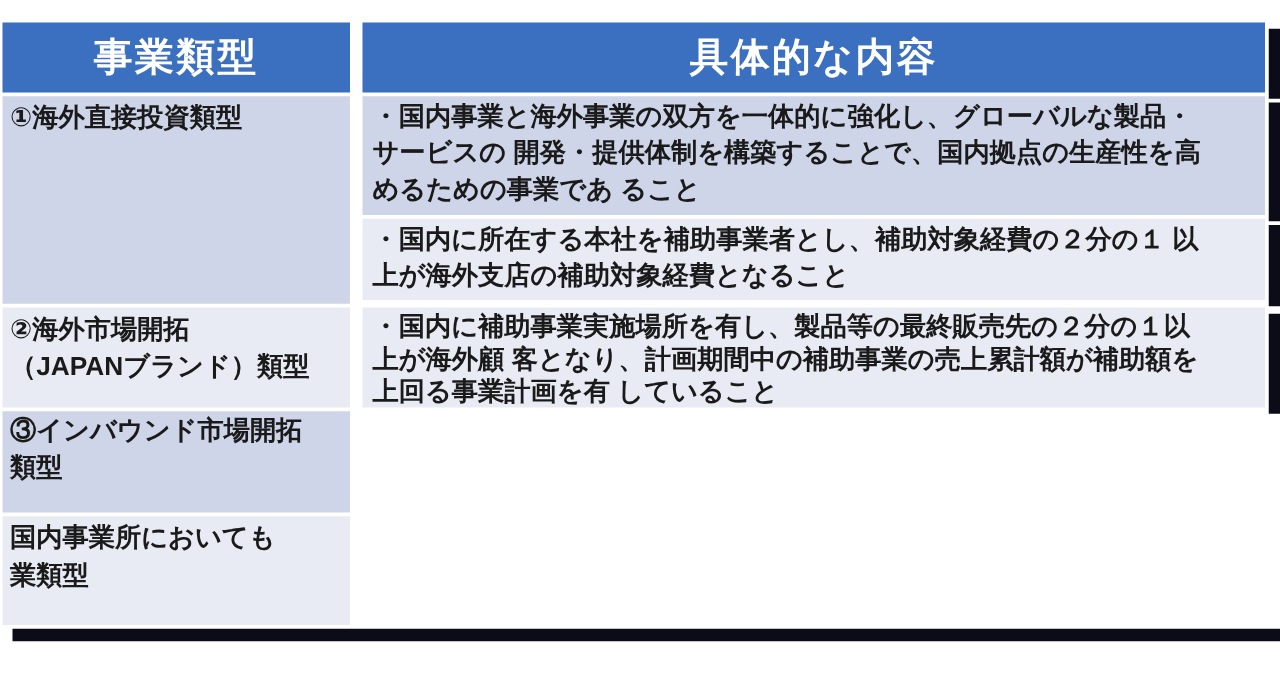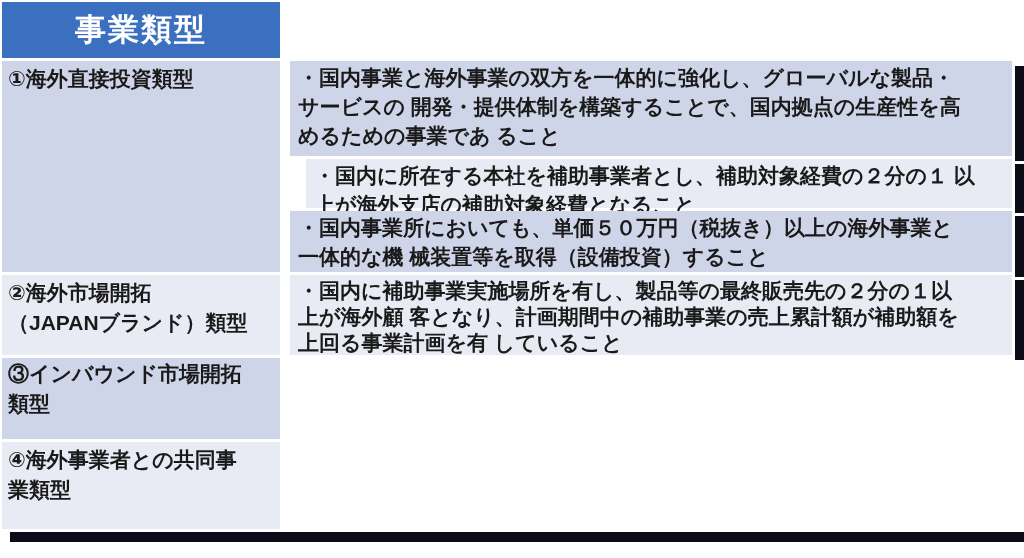--- a/index.html
+++ b/index.html
@@ -18,21 +18,21 @@
     content:""; position:absolute;
     left:8px; right:-13px; bottom:-13px; height:10px;
     background:var(--shadow,#0c0c18);
   }
   .grid{
     display:grid;
     grid-template-columns:278px 722px;
     column-gap:10px; row-gap:3px;
     margin-top:3px;
   }
-  .grid.first{margin-top:0;}
+  .grid.first{margin-top:16px;}
   .cell{
     position:relative;
     box-sizing:border-box;
     color:var(--body-text,#1a1a1a);
     font-weight:bold;
     white-space:pre-line;
   }
   
   .shadowed::after{
     content:""; position:absolute;
@@ -52,42 +52,41 @@
   .type{
     font-size:21px; line-height:30px;
     padding:3px 4px 0 6px;
   }
   .body{
     font-size:21px;
     padding:2px 6px 0 8px;
   }
   .lh-tall{line-height:29px;}
   .lh-std{line-height:26px; padding-top:3px;}
-  .h95{height:95px;} .h65{height:49px;margin-left:16px;} .h61{height:61px;}
+  .h95{height:95px;} .h65{height:65px;} .h61{height:61px;}
   .h80{height:80px;} .h81{height:81px;font-family:Liberation Mono, monospace;} .h87{height:87px;}
   .span3{grid-row:1/4;}
 </style>
 </head>
 <body>
 
 <div class="tbl">
 
   <div class="grid first">
     <div class="cell hdr" data-bind="table.header.col_type">事業類型</div>
+    <div class="cell hdr shadowed" data-bind="table.header.col_content">具体的な内容</div>
   </div>
 
   <div class="grid">
     <div class="cell body dark lh-tall h95" data-bind="table.rows.0.contents.0.text">・国内事業と海外事業の双方を一体的に強化し、グローバルな製品・
 サービスの 開発・提供体制を構築することで、国内拠点の生産性を高
 めるための事業であ ること</div>
     <div class="cell type dark span3" data-bind="table.rows.0.type_label">①海外直接投資類型</div>
     <div class="cell body light lh-tall h65 shadowed" data-bind="table.rows.0.contents.1.text">・国内に所在する本社を補助事業者とし、補助対象経費の２分の１ 以
 上が海外支店の補助対象経費となること</div>
-    <div class="cell body dark lh-tall h61 shadowed" data-bind="table.rows.0.contents.2.text">・国内事業所においても、単価５０万円（税抜き）以上の海外事業と
-一体的な機 械装置等を取得（設備投資）すること</div>
   </div>
   <style>
     
     [data-bind="table.rows.0.contents.0.text"]::after{
       content:""; position:absolute; top:5px; bottom:-5px; right:-13px; width:10px;
       background:var(--shadow,#0c0c18);
     }
   </style>
 
   <div class="grid">
@@ -97,17 +96,17 @@
 上が海外顧 客となり、計画期間中の補助事業の売上累計額が補助額を
 上回る事業計画を有 していること</div>
   </div>
 
   <div class="grid">
     <div class="cell type dark h81" data-bind="table.rows.2.type_label">③インバウンド市場開拓
 類型</div>
   </div>
 
   <div class="grid">
-    <div class="cell type light h87" data-bind="table.rows.3.type_label">④海外事業者との共同事
+    <div class="cell type light h87" data-bind="table.rows.3.type_label">国内事業所においても
 業類型</div>
   </div>
 
 </div>
 
 </body></html>

